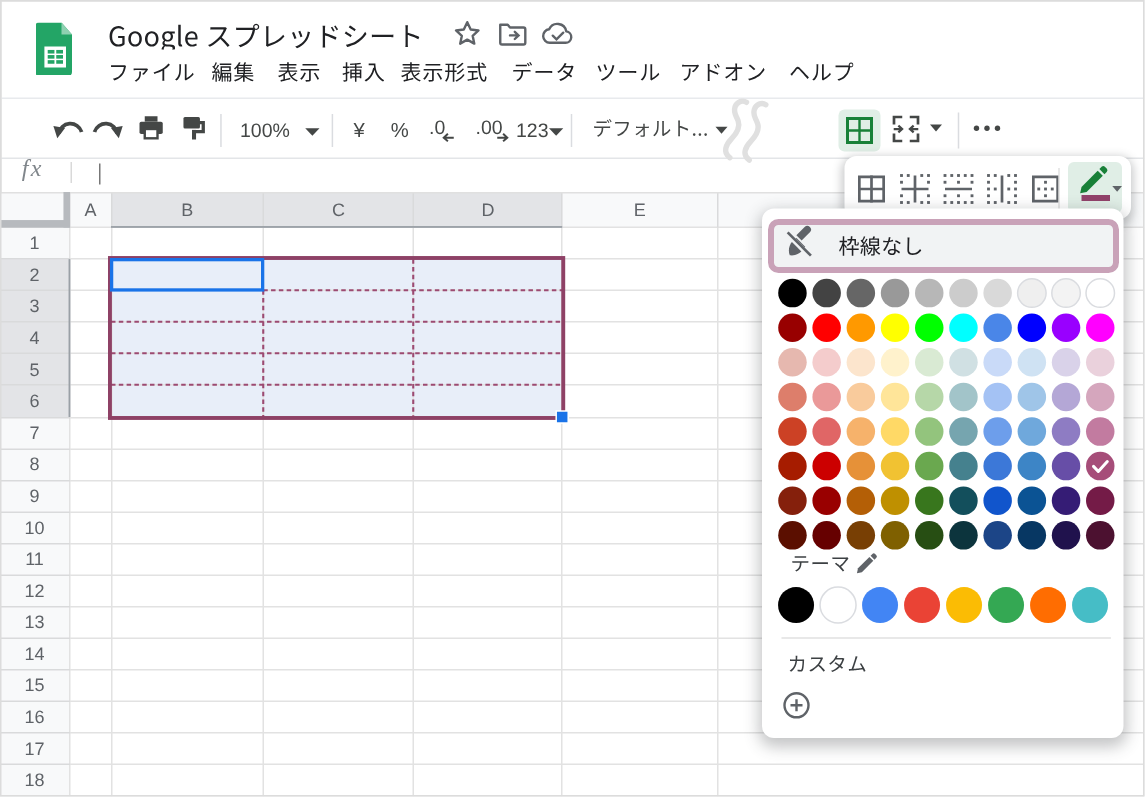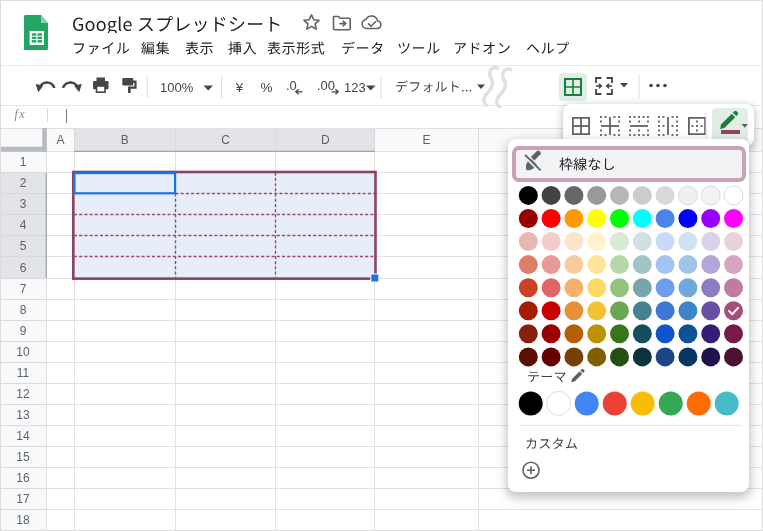--- a/index.html
+++ b/index.html
@@ -208,21 +208,21 @@
 <path d="M0.8 9 h5.4 m-2.3 -2.3 l2.5 2.3 -2.5 2.3 M17.2 9 h-5.4 m2.3 -2.3 l-2.5 2.3 2.5 2.3" stroke-width="1.5"></path>
 </g>
 <path d="M62 12 l8 0 -4 4.6 z" fill="#444746"></path>
 <line x1="81" y1="4" x2="81" y2="28" stroke="#dadce0"></line>
 <g fill="#444746">
 <circle cx="93" cy="14.5" r="1.8"></circle>
       <circle cx="100" cy="14.5" r="1.8"></circle>
       <circle cx="107" cy="14.5" r="1.8"></circle>
 </g>
 </svg>
-<div style="position:absolute;left:14.5px;top:104px;"><span style="font-family:'Liberation Serif',serif;font-style:italic;font-size:12px;color:#80868b;letter-spacing:1.5px;">fx</span></div>
+<div style="position:absolute;left:14.5px;top:104px;"><span style="font-family:'Liberation Serif',serif;font-style:italic;font-size:16px;color:#80868b;letter-spacing:1.5px;">fx</span></div>
 <div class="abs" style="left:46.5px;top:108px;width:1px;height:14px;background:#d9d9d9"></div>
 <div class="abs" style="left:65.5px;top:108.5px;width:1.2px;height:14px;background:#777"></div>
 <div class="abs" style="left:563px;top:104px;width:191px;height:42px;background:#fff;border-radius:8px;box-shadow:0 2px 6px 2px rgba(60,64,67,.25);"></div>
 <svg class="abs" style="left:563px;top:104px" width="191" height="42">
     <path d="M9.9 13.9 h16.2 v16.2 h-16.2 z" fill="none" stroke="#5f6368" stroke-width="1.8"></path>
     <line x1="9" y1="22" x2="27" y2="22" stroke="#5f6368" stroke-width="1.8"></line>
     <line x1="18" y1="13" x2="18" y2="31" stroke="#5f6368" stroke-width="1.8"></line>
     <line x1="38" y1="22" x2="56" y2="22" stroke="#5f6368" stroke-width="1.8"></line>
     <line x1="47" y1="13" x2="47" y2="31" stroke="#5f6368" stroke-width="1.8"></line>
     <rect x="37.05" y="12.05" width="1.9" height="1.9" fill="#5f6368"></rect>

